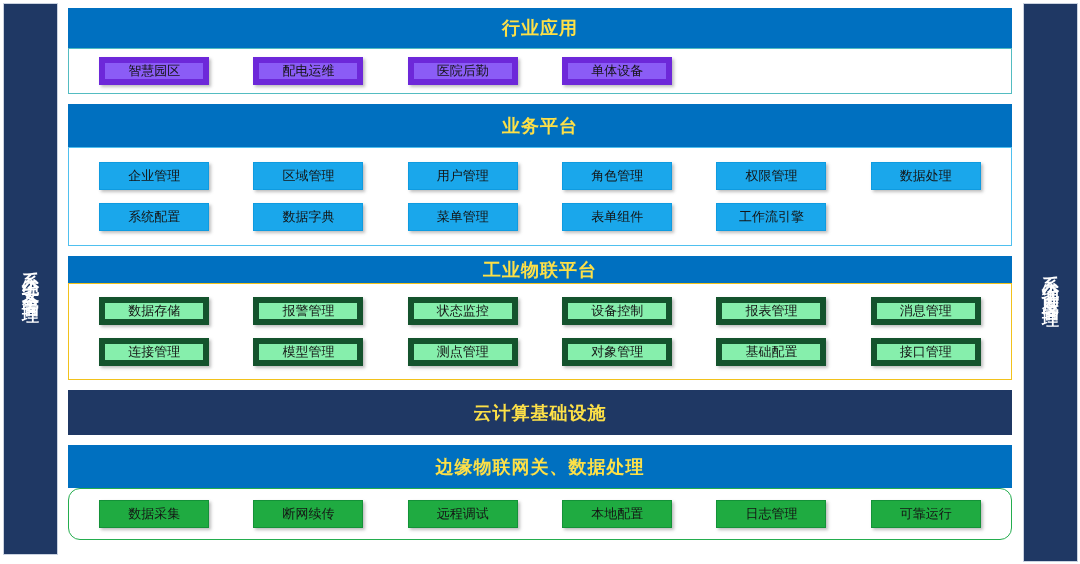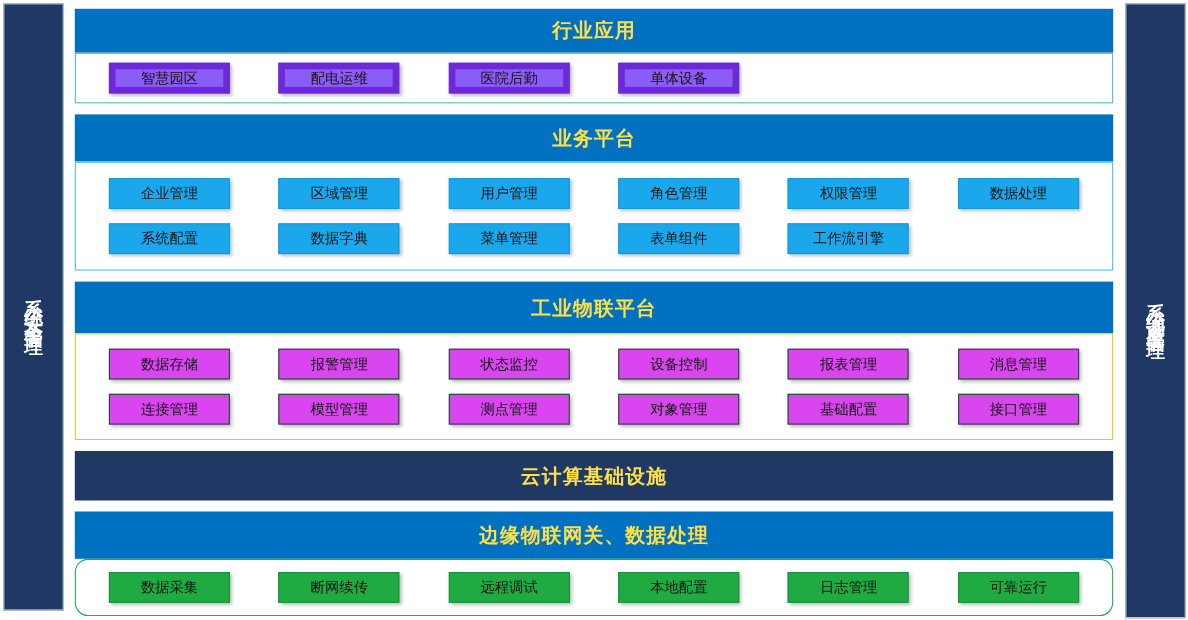--- a/index.html
+++ b/index.html
@@ -54,21 +54,21 @@
   .theme-green .sec-header{background:#0070C0;}
   .theme-navy .sec-header{background:#1F3864;}
 
   .theme-teal   .sec-body{border-color:#53BCC1;}
   .theme-blue   .sec-body{border-color:#4FC0EF;}
   .theme-orange .sec-body{border-color:#F2C21C;}
   .theme-green  .sec-body{border-color:#24AD4E;}
 
   .theme-teal   .module{background:#8b5cf6;border:6px solid #6d28d9;}
   .theme-blue   .module{background:#1AA7EB;border:1px solid #0F9BE0;text-align:right;}
-  .theme-orange .module{background:#d946ef;border:1px solid #14532d;}
+  .theme-orange .module{background:#86efac;border:6px solid #14532d;}
   .theme-green  .module{background:#1FAB41;border:1px solid #149238;}
 </style>
 </head>
 <body>
 
 <div class="frame">
 
   <div class="sidebar left">
     <span class="vtext">系统安全管理</span>
   </div>
@@ -99,21 +99,21 @@
           <div class="mod-row">
             <div class="module">系统配置</div>
             <div class="module">数据字典</div>
             <div class="module">菜单管理</div>
             <div class="module">表单组件</div>
             <div class="module">工作流引擎</div>
           </div>
         </div>
       </div>
       <div class="section theme-orange">
-        <div class="sec-header" style="height: 47px; text-align: center;">工业物联平台</div>
+        <div class="sec-header" style="height: 27px; text-align: center;">工业物联平台</div>
         <div class="sec-body" style="height: 97px;">
           <div class="mod-row">
             <div class="module">数据存储</div>
             <div class="module">报警管理</div>
             <div class="module">状态监控</div>
             <div class="module">设备控制</div>
             <div class="module">报表管理</div>
             <div class="module">消息管理</div>
           </div>
           <div class="mod-row">

